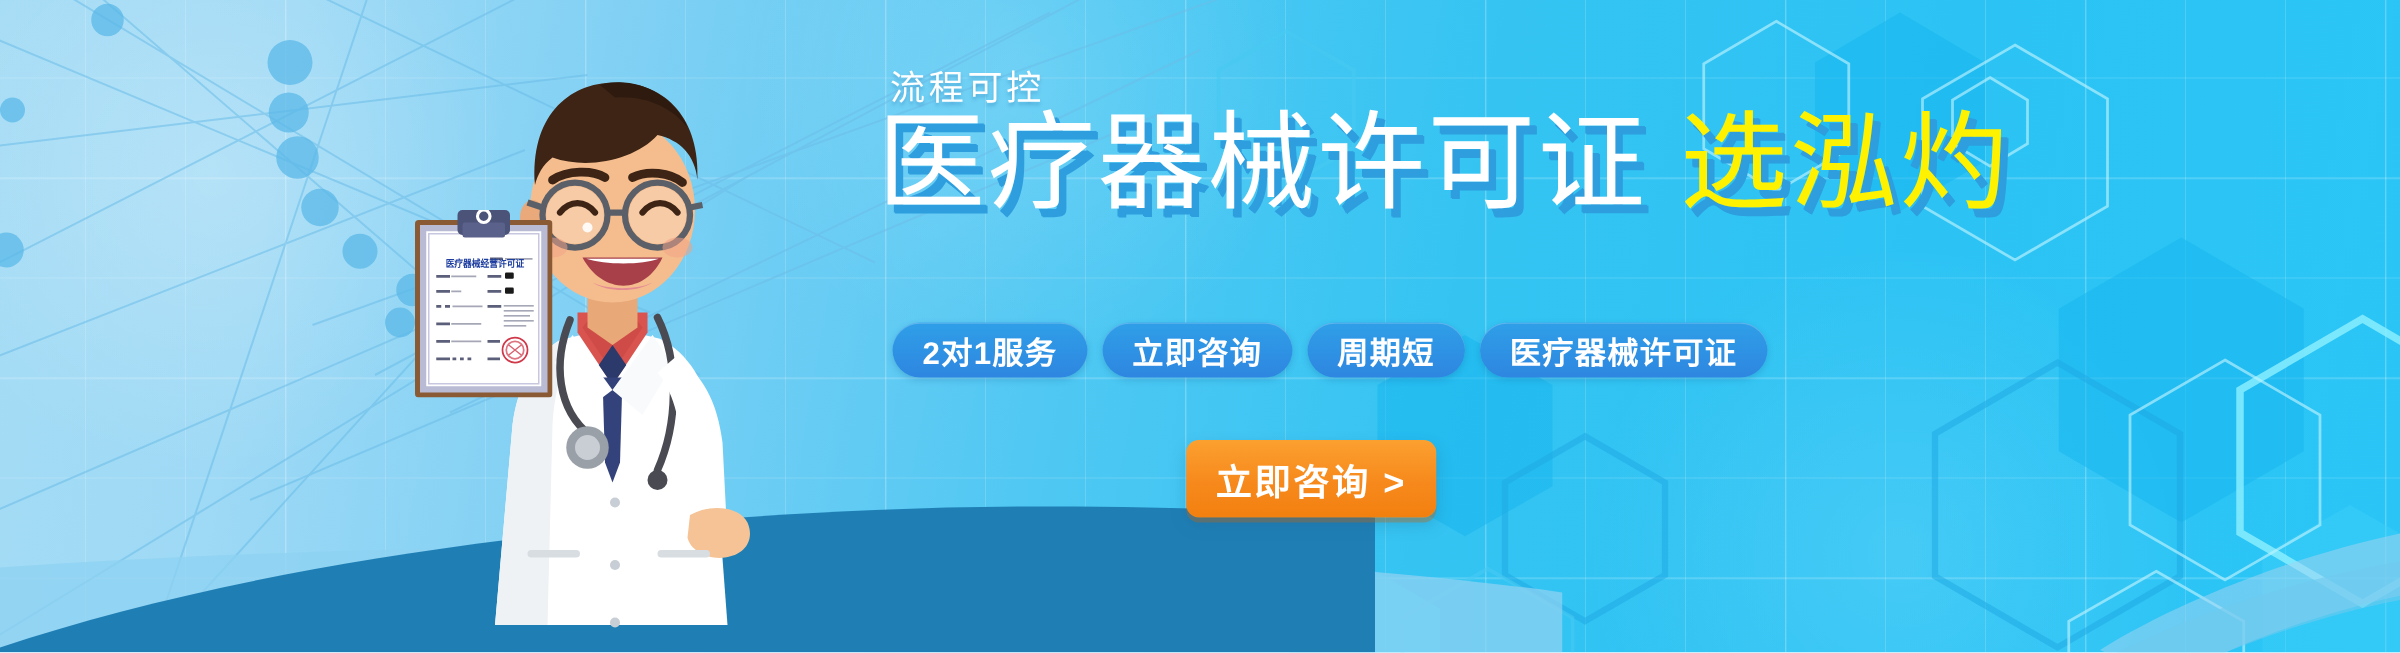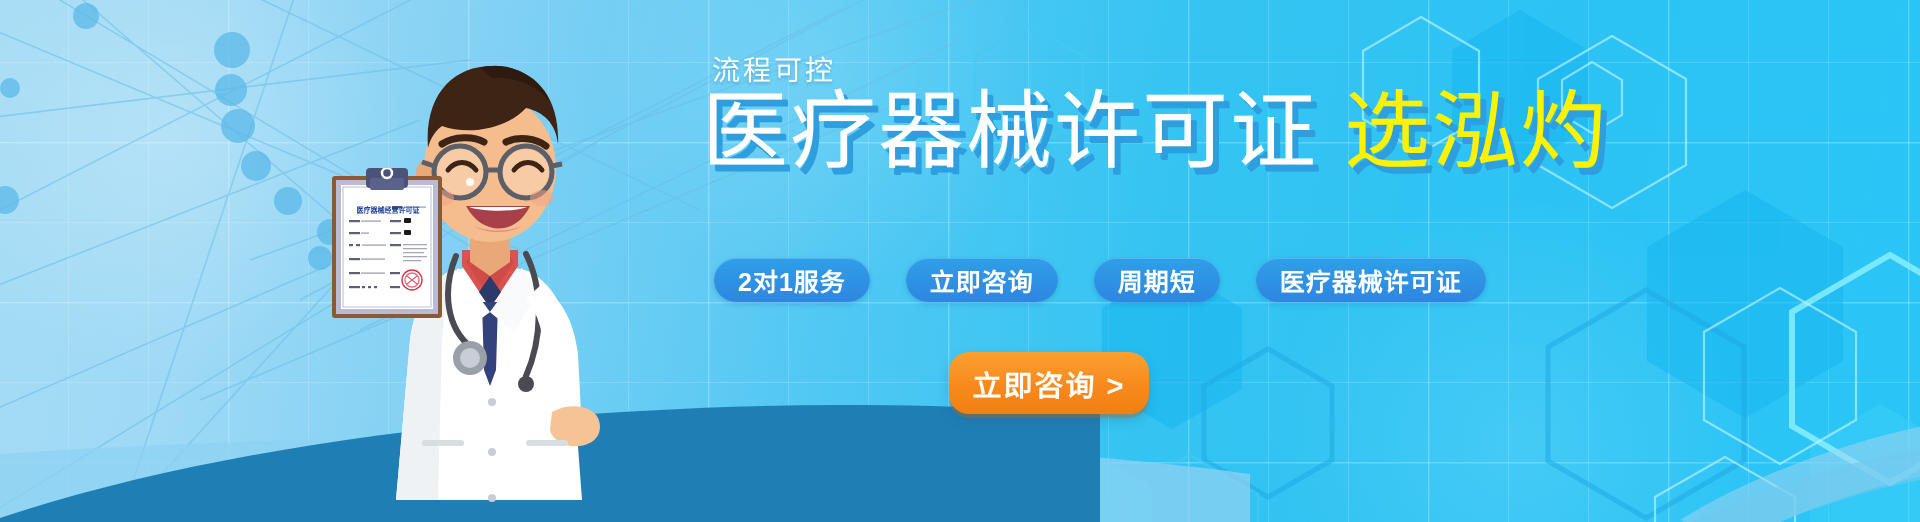--- a/index.html
+++ b/index.html
@@ -74,36 +74,36 @@
   }
   .headline .hl-yellow {
     color:#fff200; margin-left:26px;
     text-shadow:
       5px 6px 0 #2e9ede,
       6px 7px 0 #2e9ede;
   }
 
   .pills {
     position:absolute; left:714px; top:258px;
-    display:flex; gap:36px; align-items:center;
+    display:flex; gap:12px; align-items:center;
   }
   .pill {
     height:44px; padding:0 24px; border-radius:24px;
     display:flex; align-items:center; justify-content:center;
     background:linear-gradient(180deg,#2f9fe8 0%, #2e86e0 100%);
     color:#ffffff; font-size:25px; font-weight:700;
     letter-spacing:1px; white-space:nowrap;
     box-shadow:0 2px 5px rgba(20,90,150,0.25),
                inset 0 1px 0 rgba(255,255,255,0.22);
     cursor:pointer;
   }
 
   .cta {
     position:absolute; left:949px; top:352px;
-    width:200px; height:62px; border:none; border-radius:20px;
+    width:200px; height:62px; border:none; border-radius:10px;
     background:linear-gradient(180deg,#fba030 0%, #f7891c 55%, #f2800f 100%);
     color:#ffffff; font-size:29px; font-weight:700; letter-spacing:2px;
     display:flex; align-items:center; justify-content:center;
     box-shadow:0 4px 0 rgba(200,100,10,0.35), 0 6px 12px rgba(30,90,140,0.25);
     cursor:pointer;
     font-family:"Liberation Sans","DejaVu Sans",sans-serif;
   }
 
   
   .doctor { position:absolute; left:330px; top:40px; width:330px; height:482px; }

